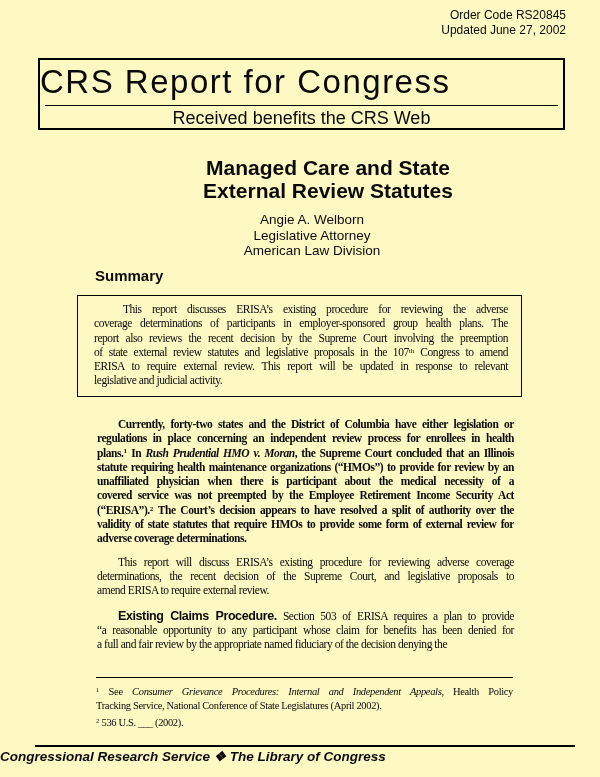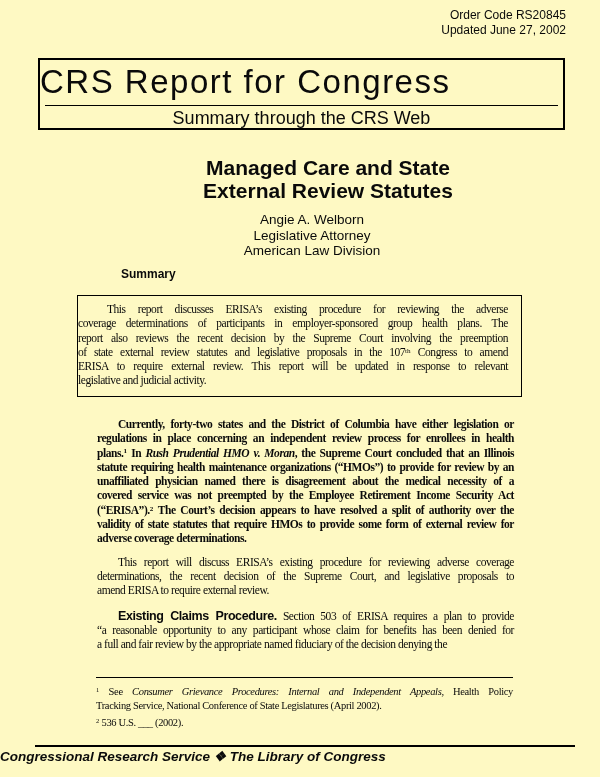--- a/index.html
+++ b/index.html
@@ -41,25 +41,25 @@
     position:absolute; top:157px; left:0; width:600px; text-align:center;
     font-family:"Liberation Sans", sans-serif; font-weight:bold;
     font-size:21px; line-height:22.5px;margin-left:28px;
   }
   .authors {
     position:absolute; top:212px; left:12px; width:600px; text-align:center;
     font-family:"Liberation Sans", sans-serif; font-size:13.5px; line-height:15.5px;
   }
   .summary-heading {
     position:absolute; top:267px; left:95px;
-    font-family:"Liberation Sans", sans-serif; font-weight:bold; font-size:12px;margin-left:26px;
+    font-family:"Liberation Sans", sans-serif; font-weight:bold; font-size:15px;
   }
   .summary-box {
     position:absolute; left:77px; top:295px; width:445px; height:102px;
-    border:1.5px solid #000; box-sizing:border-box; padding:6px 13px 0 0;
+    border:1.5px solid #000; box-sizing:border-box; padding:6px 13px 0 16px;
   }
   .body-col { position:absolute; left:97px; top:410px; width:417px; }
   .p1 { margin-top:7px; margin-bottom:9px;font-weight:bold; }
   .p2 { margin-bottom:11px; }
   .fn-sep { position:absolute; left:96px; top:677px; width:417px; border-top:1.5px solid #000; }
   .footnotes { position:absolute; left:96px; top:685px; width:417px; }
   .fn { font-size:10.5px; line-height:14px; letter-spacing:-0.35px; }
   .fn1 { margin-bottom:3px; }
   .footer-rule { position:absolute; left:35px; top:745px; width:540px; border-top:2px solid #000; }
   .footer-text {
@@ -74,21 +74,21 @@
 <div class="page">
 
   <div class="order-block">
     <div>Order Code RS20845</div>
     <div>Updated June 27, 2002</div>
   </div>
 
   <div class="banner">
     <div class="banner-title">CRS Report for Congress</div>
     <div class="banner-divider"></div>
-    <div class="banner-subtitle">Summary through the CRS Web</div>
+    <div class="banner-subtitle">Received benefits the CRS Web</div>
   </div>
 
   <div class="report-title">
     <div>Managed Care and State</div>
     <div>External Review Statutes</div>
   </div>
 
   <div class="authors">
     <div>Angie A. Welborn</div>
     <div>Legislative Attorney</div>
@@ -107,21 +107,21 @@
         <div class="jline last">legislative and judicial activity.</div>
       </div>
   </div>
 
   <div class="body-col">
     <div class="doc-text para p1">
         <div class="jline">Currently, forty-two states and the District of Columbia have either legislation or</div>
         <div class="jline">regulations in place concerning an independent review process for enrollees in health</div>
         <div class="jline">plans.<sup>1</sup>  In <i>Rush Prudential HMO v. Moran</i>, the Supreme Court concluded that an Illinois</div>
         <div class="jline">statute requiring health maintenance organizations (“HMOs”) to provide for review by an</div>
-        <div class="jline">unaffiliated physician named there is disagreement about the medical necessity of a</div>
+        <div class="jline">unaffiliated physician when there is participant about the medical necessity of a</div>
         <div class="jline">covered service was not preempted by the Employee Retirement Income Security Act</div>
         <div class="jline">(“ERISA”).<sup>2</sup>  The Court’s decision appears to have resolved a split of authority over the</div>
         <div class="jline">validity of state statutes that require HMOs to provide some form of external review for</div>
         <div class="jline last">adverse coverage determinations.</div>
       </div>
     <div class="doc-text para p2">
         <div class="jline">This report will discuss ERISA’s existing procedure for reviewing adverse coverage</div>
         <div class="jline">determinations, the recent decision of the Supreme Court, and legislative proposals to</div>
         <div class="jline last">amend ERISA to require external review.</div>
       </div>

